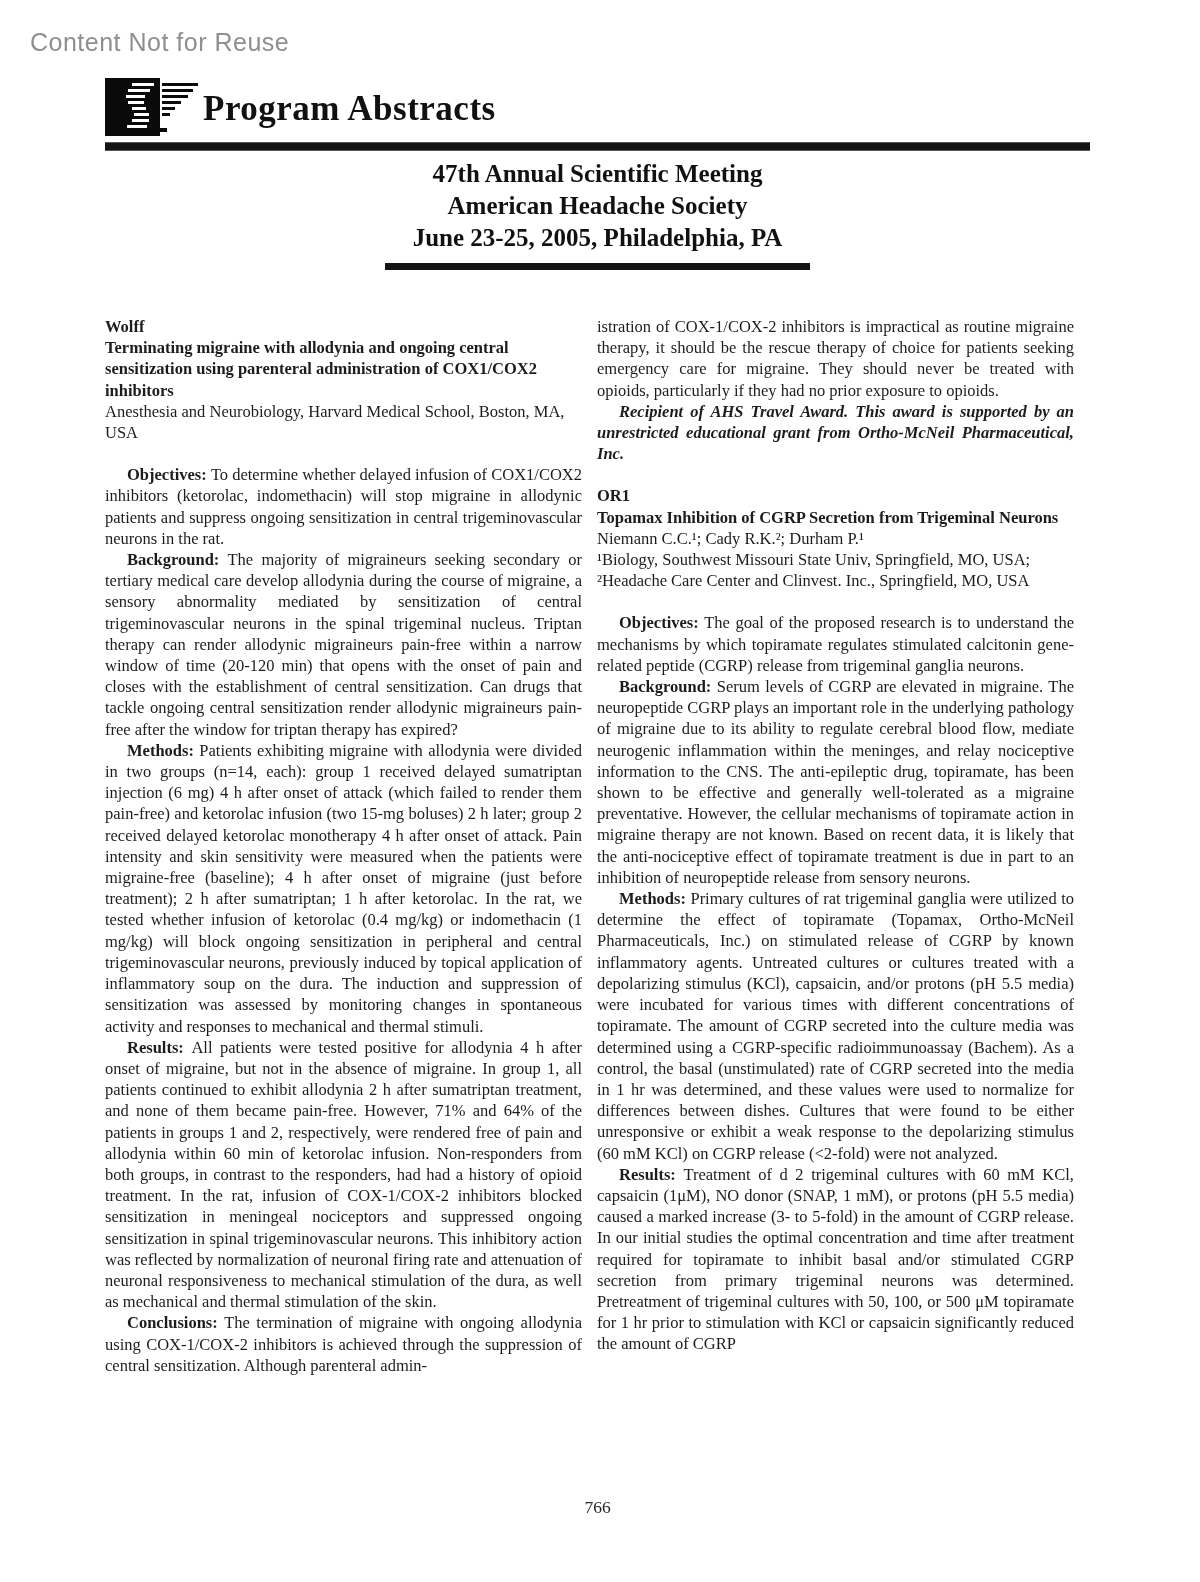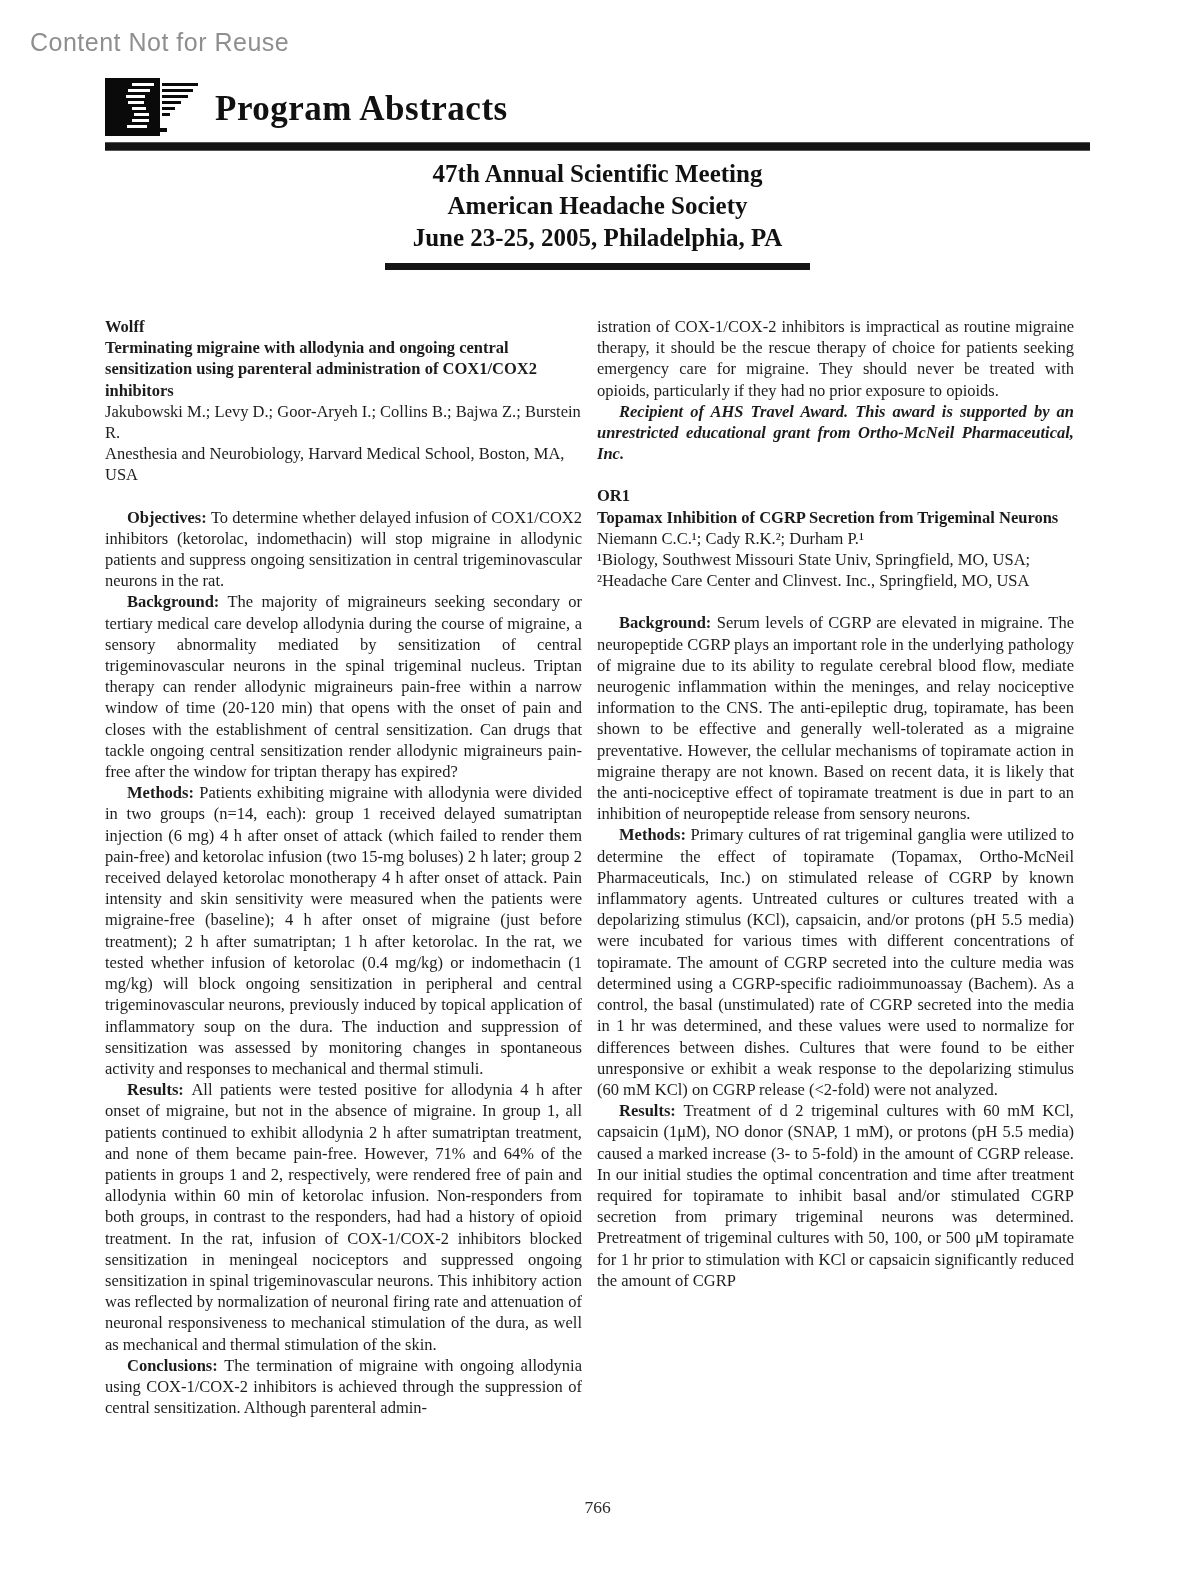--- a/index.html
+++ b/index.html
@@ -23,21 +23,21 @@
   }
   .banner {
     position: absolute;
     left: 105px;
     top: 80px;
     width: 985px;
   }
   .banner-row {
     display: flex;
     align-items: center;
-    gap: 16px;
+    gap: 4px;
     height: 58px;
   }
   .banner-title {
     font-size: 35px;
     font-weight: bold;
     color: #111111;
     letter-spacing: 0.5px;
   }
   .header-rule {
     margin-top: 4px;
@@ -146,21 +146,20 @@
     <div class="meeting-line">June 23-25, 2005, Philadelphia, PA</div>
     <div class="title-rule"></div>
   </div>
 
   <div class="columns">
 
     <div class="col">
       <div class="head-block">
         <p class="bold">Wolff</p>
         <p class="bold">Terminating migraine with allodynia and ongoing central sensitization using parenteral administration of COX1/COX2 inhibitors</p>
-        <p>Jakubowski M.; Levy D.; Goor-Aryeh I.; Collins B.; Bajwa Z.; Burstein R.</p>
         <p>Anesthesia and Neurobiology, Harvard Medical School, Boston, MA, USA</p>
       </div>
       <div class="gap"></div>
       <div>
           <p class="para"><b>Objectives: </b>To determine whether delayed infusion of COX1/COX2 inhibitors (ketorolac, indomethacin) will stop migraine in allodynic patients and suppress ongoing sensitization in central trigeminovascular neurons in the rat.</p>
           <p class="para"><b>Background: </b>The majority of migraineurs seeking secondary or tertiary medical care develop allodynia during the course of migraine, a sensory abnormality mediated by sensitization of central trigeminovascular neurons in the spinal trigeminal nucleus.  Triptan therapy can render allodynic migraineurs pain-free within a narrow window of time (20-120 min) that opens with the onset of pain and closes with the establishment of central sensitization.  Can drugs that tackle ongoing central sensitization render allodynic migraineurs pain-free after the window for triptan therapy has expired?</p>
           <p class="para"><b>Methods: </b>Patients exhibiting migraine with allodynia were divided in two groups (n=14, each): group 1 received delayed sumatriptan injection (6 mg) 4 h after onset of attack (which failed to render them pain-free) and ketorolac infusion (two 15-mg boluses) 2 h later; group 2 received delayed ketorolac monotherapy 4 h after onset of attack.  Pain intensity and skin sensitivity were measured when the patients were migraine-free (baseline); 4 h after onset of migraine (just before treatment); 2 h after sumatriptan; 1 h after ketorolac.  In the rat, we tested whether infusion of ketorolac (0.4 mg/kg) or indomethacin (1 mg/kg) will block ongoing sensitization in peripheral and central trigeminovascular neurons, previously induced by topical application of inflammatory soup on the dura.  The induction and suppression of sensitization was assessed by monitoring changes in spontaneous activity and responses to mechanical and thermal stimuli.</p>
           <p class="para"><b>Results: </b>All patients were tested positive for allodynia 4 h after onset of migraine, but not in the absence of migraine.  In group 1, all patients continued to exhibit allodynia 2 h after sumatriptan treatment, and none of them became pain-free.  However, 71% and 64% of the patients in groups 1 and 2, respectively, were rendered free of pain and allodynia within 60 min of ketorolac infusion.  Non-responders from both groups, in contrast to the responders, had had a history of opioid treatment.  In the rat, infusion of COX-1/COX-2 inhibitors blocked sensitization in meningeal nociceptors and suppressed ongoing sensitization in spinal trigeminovascular neurons.  This inhibitory action was reflected by normalization of neuronal firing rate and attenuation of neuronal responsiveness to mechanical stimulation of the dura, as well as mechanical and thermal stimulation of the skin.</p>
           <p class="para"><b>Conclusions: </b>The termination of migraine with ongoing allodynia using COX-1/COX-2 inhibitors is achieved through the suppression of central sensitization.  Although parenteral admin-</p>
         </div>
@@ -171,20 +170,21 @@
       <p class="award">Recipient of AHS Travel Award. This award is supported by an unrestricted educational grant from Ortho-McNeil Pharmaceutical, Inc.</p>
       <div class="gap"></div>
       <div class="head-block">
         <p class="bold">OR1</p>
         <p class="bold">Topamax Inhibition of CGRP Secretion from Trigeminal Neurons</p>
         <p>Niemann C.C.¹; Cady R.K.²; Durham P.¹</p>
         <p>¹Biology, Southwest Missouri State Univ, Springfield, MO, USA; ²Headache Care Center and Clinvest. Inc., Springfield, MO, USA</p>
       </div>
       <div class="gap"></div>
       <div>
+          <p class="para"><b>Objectives: </b>The goal of the proposed research is to understand the mechanisms by which topiramate regulates stimulated calcitonin gene-related peptide (CGRP) release from trigeminal ganglia neurons.</p>
           <p class="para"><b>Background: </b>Serum levels of CGRP are elevated in migraine.  The neuropeptide CGRP plays an important role in the underlying pathology of migraine due to its ability to regulate cerebral blood flow, mediate neurogenic inflammation within the meninges, and relay nociceptive information to the CNS.  The anti-epileptic drug, topiramate, has been shown to be effective and generally well-tolerated as a migraine preventative.  However, the cellular mechanisms of topiramate action in migraine therapy are not known.  Based on recent data, it is likely that the anti-nociceptive effect of topiramate treatment is due in part to an inhibition of neuropeptide release from sensory neurons.</p>
           <p class="para"><b>Methods: </b>Primary cultures of rat trigeminal ganglia were utilized to determine the effect of topiramate (Topamax, Ortho-McNeil Pharmaceuticals, Inc.) on stimulated release of CGRP by known inflammatory agents.   Untreated cultures or cultures treated with a depolarizing stimulus (KCl), capsaicin, and/or protons (pH 5.5 media) were incubated for various times with different concentrations of topiramate.  The amount of CGRP secreted into the culture media was determined using a CGRP-specific radioimmunoassay (Bachem).  As a control, the basal (unstimulated) rate of CGRP secreted into the media in 1 hr was determined, and these values were used to normalize for differences between dishes.   Cultures that were found to be either unresponsive or exhibit a weak response to the depolarizing stimulus (60 mM KCl) on CGRP release (&lt;2-fold) were not analyzed.</p>
           <p class="para"><b>Results: </b>Treatment of d 2 trigeminal cultures with 60 mM KCl, capsaicin (1μM), NO donor (SNAP, 1 mM), or protons (pH 5.5 media) caused a marked increase (3- to 5-fold) in the amount of CGRP release.  In our initial studies the optimal concentration and time after treatment required for topiramate to inhibit basal and/or stimulated CGRP secretion from primary trigeminal neurons was determined.   Pretreatment of trigeminal cultures with 50, 100, or 500 μM topiramate for 1 hr prior to stimulation with KCl or capsaicin significantly reduced the amount of CGRP</p>
         </div>
     </div>
 
   </div>
 
   <div class="page-number">766</div>
 

